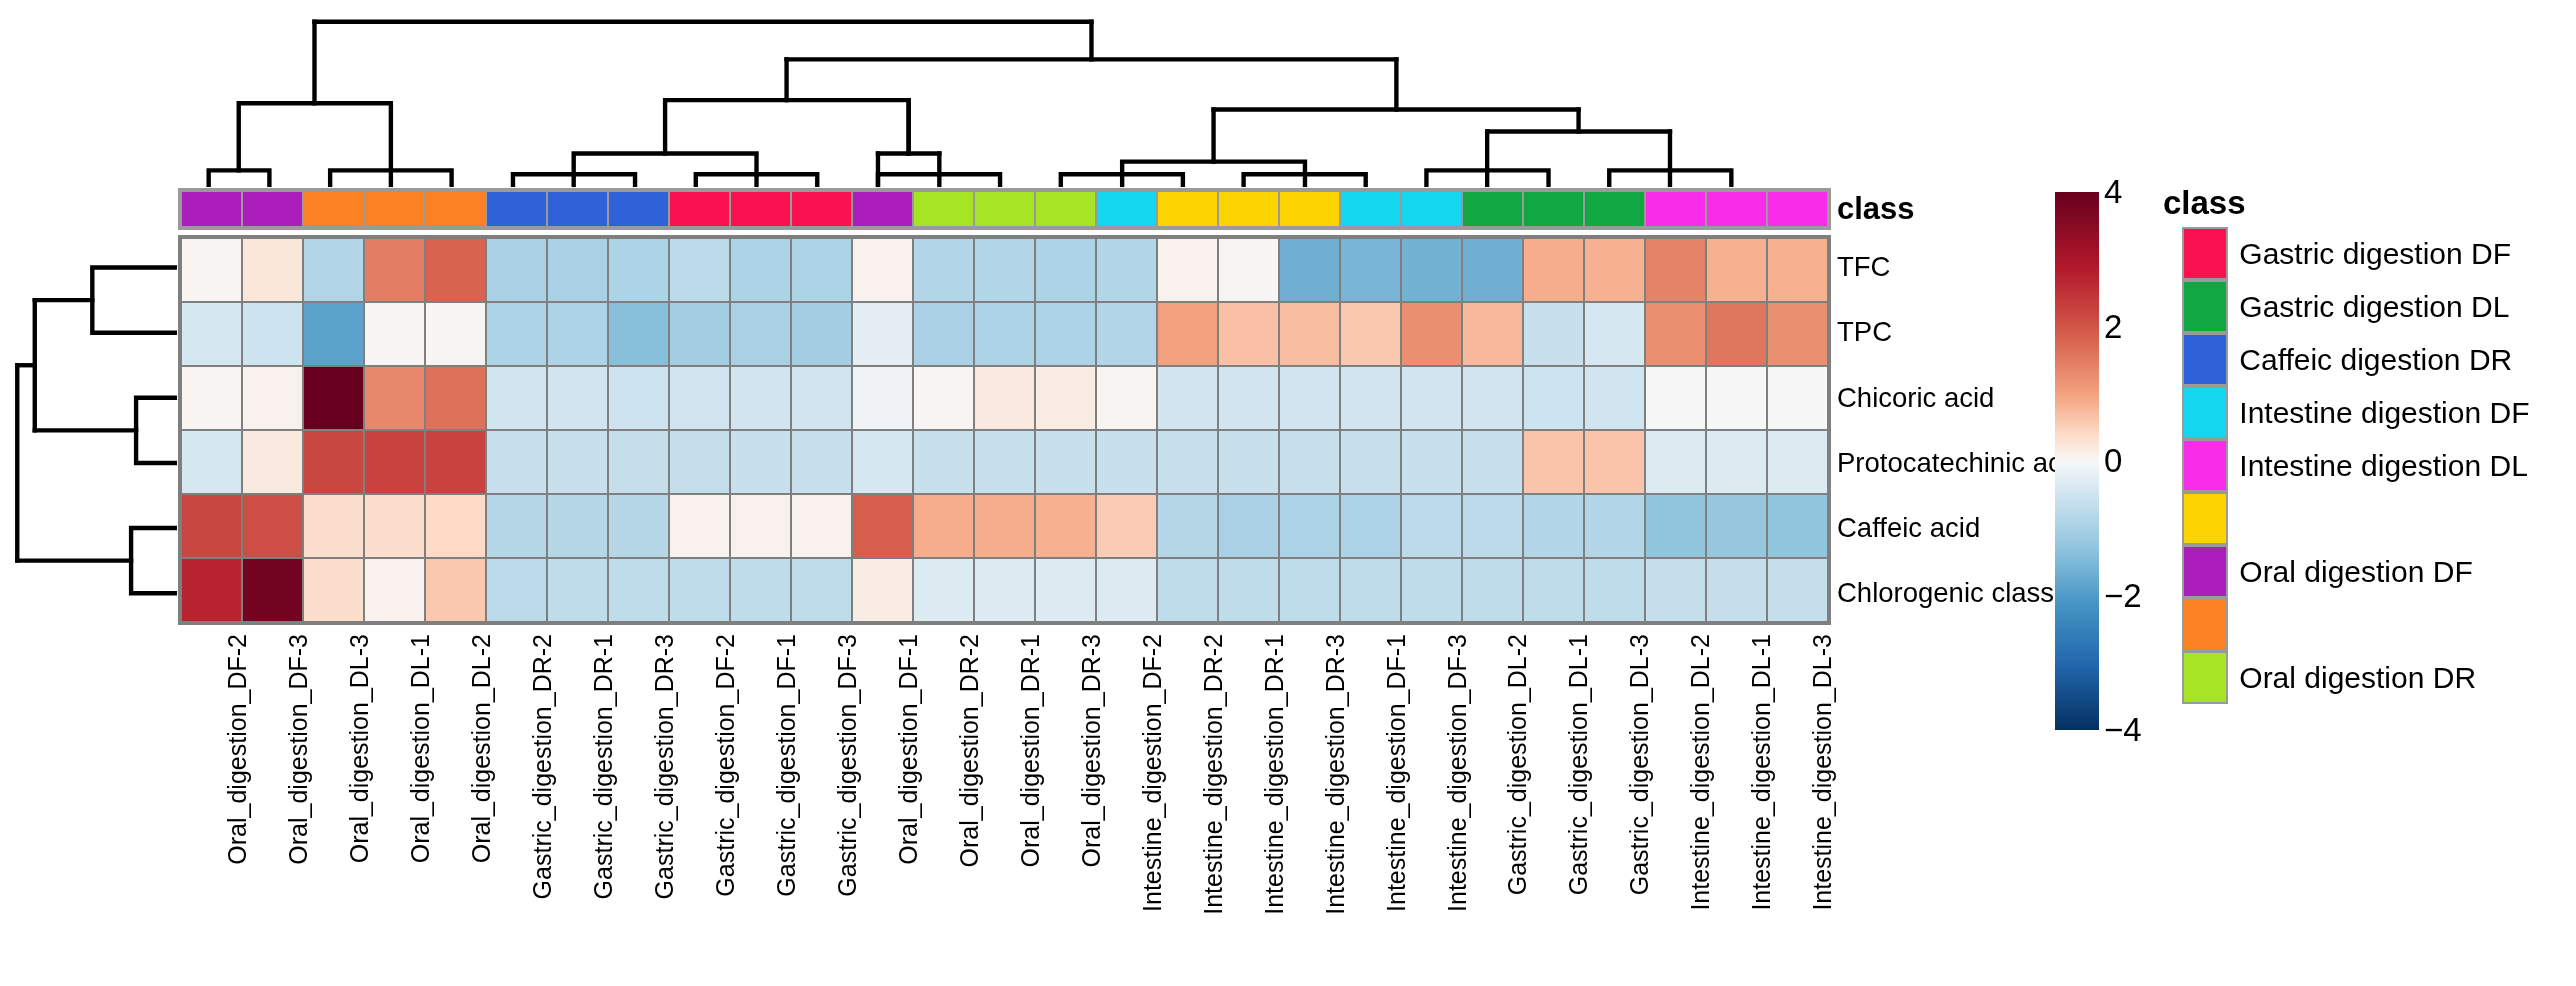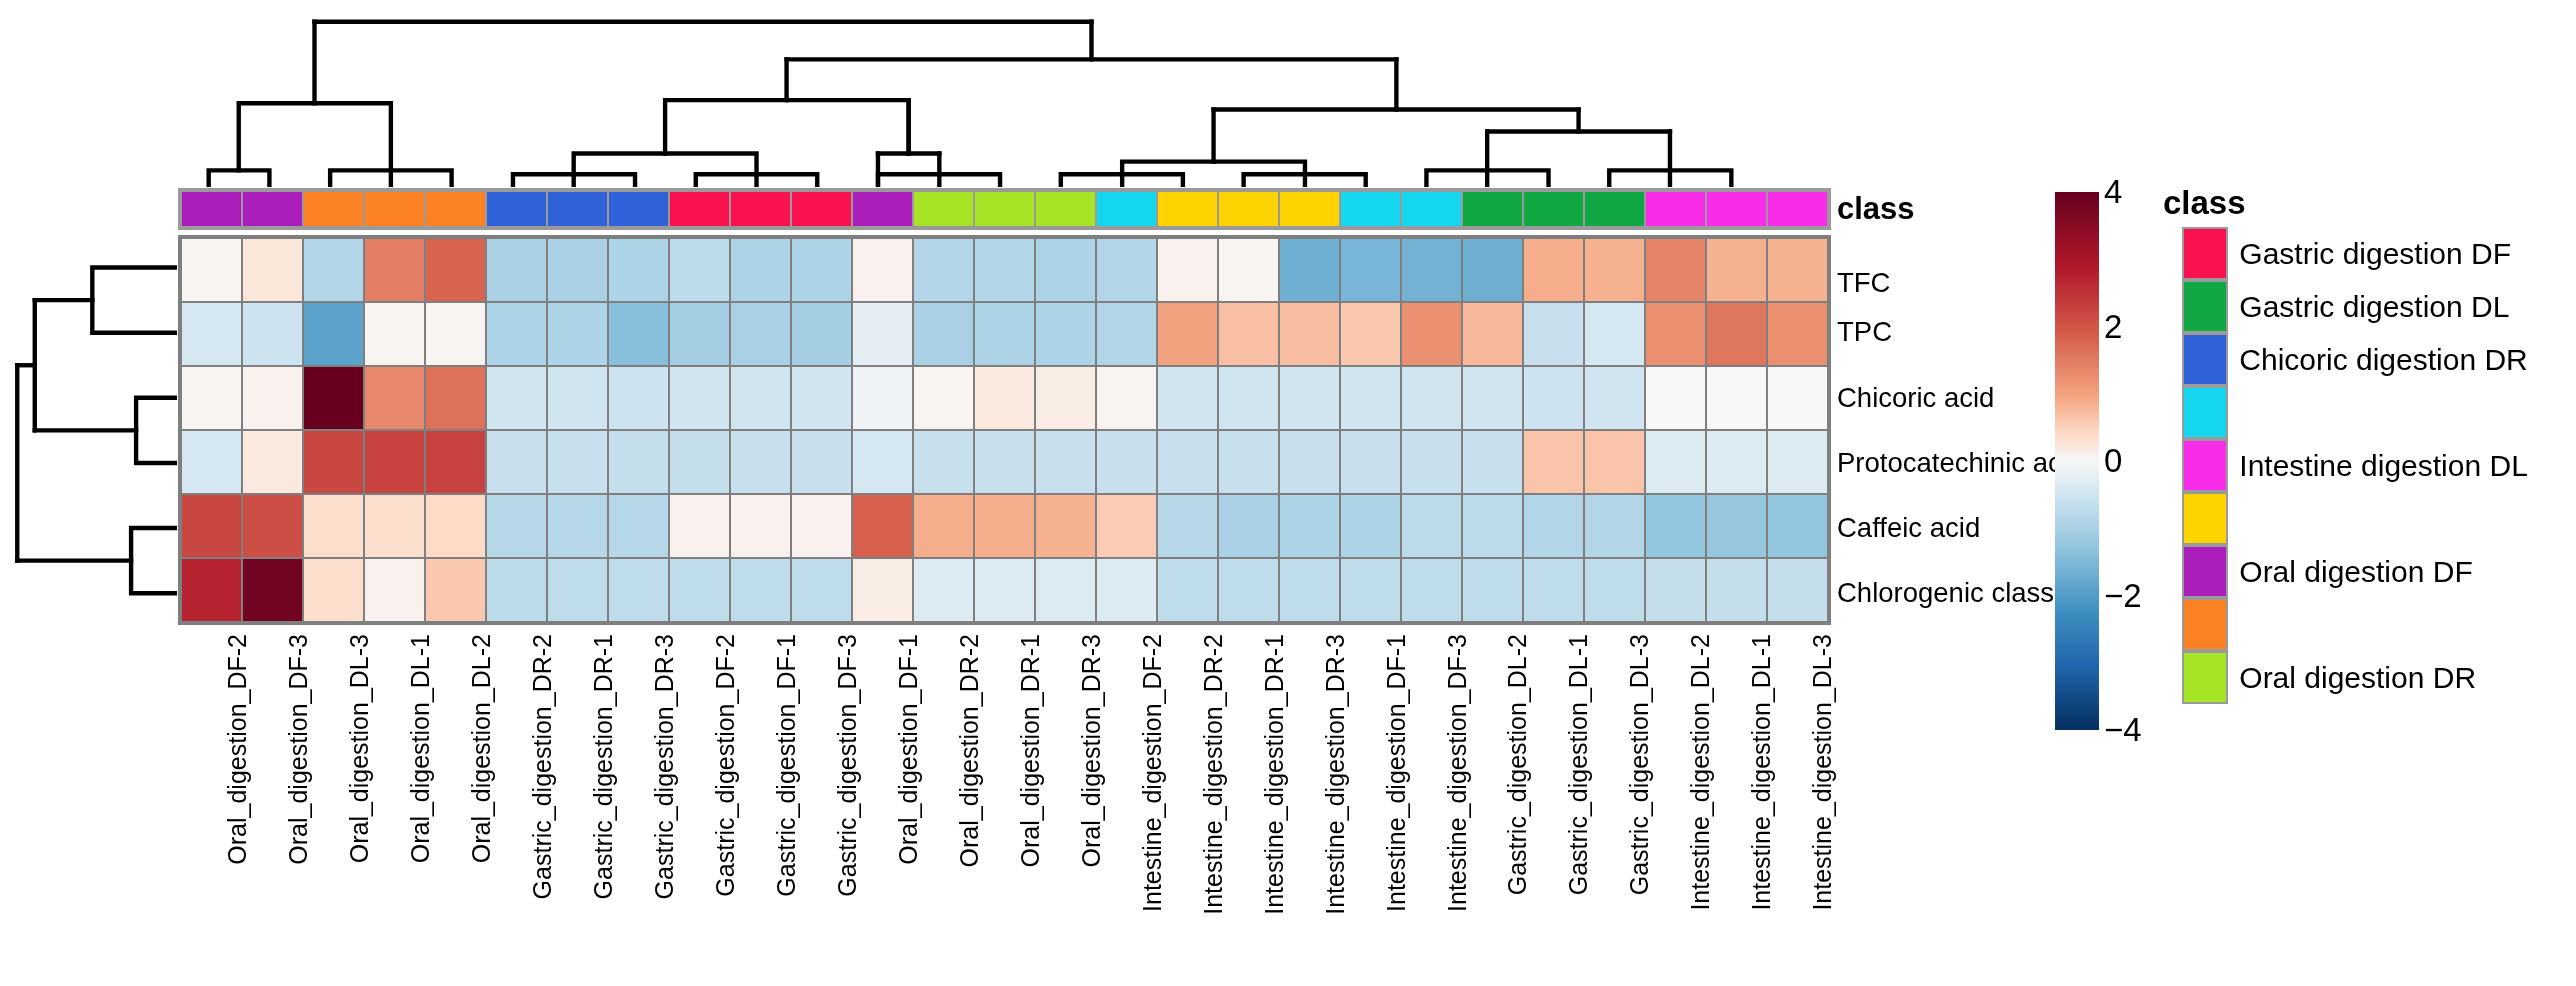--- a/index.html
+++ b/index.html
@@ -339,21 +339,21 @@
       <div class="cell" style="background: rgb(191, 220, 235);"></div>
       <div class="cell" style="background: rgb(191, 220, 235);"></div>
       <div class="cell" style="background: rgb(191, 220, 235);"></div>
       <div class="cell" style="background: rgb(191, 220, 235);"></div>
       <div class="cell" style="background: rgb(196, 222, 236);"></div>
       <div class="cell" style="background: rgb(196, 222, 236);"></div>
       <div class="cell" style="background: rgb(196, 222, 236);"></div>
     </div>
 
   <div class="row-labels">
-      <div class="row-label" style="top: 16px;">TFC</div>
+      <div class="row-label" style="top: 0px;">TFC</div>
       <div class="row-label" style="top: 65px;">TPC</div>
       <div class="row-label" style="top: 131px;">Chicoric acid</div>
       <div class="row-label" style="top: 196px;">Protocatechinic ac</div>
       <div class="row-label" style="top: 261px;">Caffeic acid</div>
       <div class="row-label" style="top: 326px;">Chlorogenic class</div>
     </div>
 
   <div class="col-labels">
       <div class="col-label" style="left: 45px;">Oral_digestion_DF-2</div>
       <div class="col-label" style="left: 106px;">Oral_digestion_DF-3</div>
@@ -399,24 +399,25 @@
         <div class="legend-row">
           <div class="legend-swatch" style="background: rgb(250, 18, 80);"></div>
           <div class="legend-label">Gastric digestion DF</div>
         </div>
         <div class="legend-row">
           <div class="legend-swatch" style="background: rgb(17, 168, 67);"></div>
           <div class="legend-label">Gastric digestion DL</div>
         </div>
         <div class="legend-row">
           <div class="legend-swatch" style="background: rgb(47, 98, 216);"></div>
-          <div class="legend-label">Chicoric digestion DR</div>
+          <div class="legend-label">Caffeic digestion DR</div>
         </div>
         <div class="legend-row">
           <div class="legend-swatch" style="background: rgb(20, 214, 238);"></div>
+          <div class="legend-label">Intestine digestion DF</div>
         </div>
         <div class="legend-row">
           <div class="legend-swatch" style="background: rgb(249, 44, 234);"></div>
           <div class="legend-label">Intestine digestion DL</div>
         </div>
         <div class="legend-row">
           <div class="legend-swatch" style="background: rgb(253, 212, 0);"></div>
         </div>
         <div class="legend-row">
           <div class="legend-swatch" style="background: rgb(172, 30, 187);"></div>

